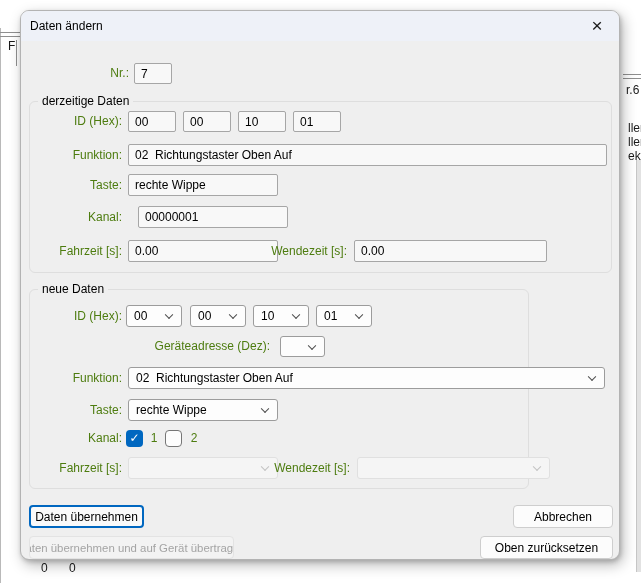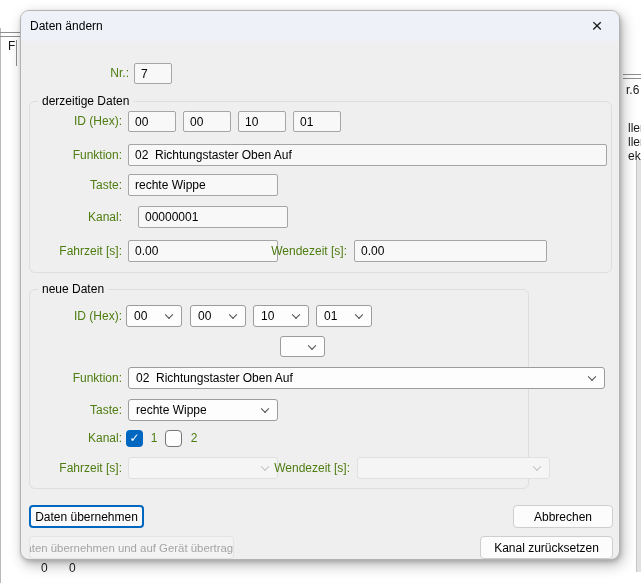--- a/index.html
+++ b/index.html
@@ -129,20 +129,21 @@
 
   <div class="group" style="left:8px; top:278px; width:500px; height:200px;">
     <div class="group-label">neue Daten</div>
 
     <div class="lbl" style="left:0; top:15px; width:92px; line-height:22px;">ID (Hex):</div>
     <div class="combo" style="left:96px;  top:15px; width:56px; height:22px;"><span>00</span><span class="chev"></span></div>
     <div class="combo" style="left:160px; top:15px; width:56px; height:22px;"><span>00</span><span class="chev"></span></div>
     <div class="combo" style="left:223px; top:15px; width:56px; height:22px;"><span>10</span><span class="chev"></span></div>
     <div class="combo" style="left:286px; top:15px; width:56px; height:22px;"><span>01</span><span class="chev"></span></div>
 
+    <div class="lbl" style="left:90px; top:46px; width:150px; line-height:21px;">Geräteadresse (Dez):</div>
     <div class="combo" style="left:250px; top:46px; width:45px; height:21px;"><span></span><span class="chev"></span></div>
 
     <div class="lbl" style="left:0; top:77px; width:92px; line-height:22px;">Funktion:</div>
     <div class="combo" style="left:98px; top:77px; width:477px; height:22px;"><span>02  Richtungstaster Oben Auf</span><span class="chev"></span></div>
 
     <div class="lbl" style="left:0; top:109px; width:92px; line-height:22px;">Taste:</div>
     <div class="combo" style="left:98px; top:109px; width:150px; height:22px;"><span>rechte Wippe</span><span class="chev"></span></div>
 
     <div class="lbl" style="left:0; top:140px; width:92px; line-height:17px;">Kanal:</div>
     <div class="checkbox checked" style="left:96px; top:140px;">✓</div>
@@ -152,15 +153,15 @@
 
     <div class="lbl" style="left:0; top:167px; width:92px; line-height:22px;">Fahrzeit [s]:</div>
     <div class="combo disabled" style="left:98px; top:167px; width:150px; height:22px;"><span></span><span class="chev"></span></div>
     <div class="lbl" style="left:200px; top:167px; width:120px; line-height:22px;">Wendezeit [s]:</div>
     <div class="combo disabled" style="left:327px; top:167px; width:193px; height:22px;"><span></span><span class="chev"></span></div>
   </div>
 
   <div class="btn default" style="left:8px; top:494px; width:115px; height:23px;">Daten übernehmen</div>
   <div class="btn" style="left:492px; top:494px; width:100px; height:23px;">Abbrechen</div>
   <div class="btn disabled" style="left:8px; top:525px; width:205px; height:23px;">Daten übernehmen und auf Gerät übertragen</div>
-  <div class="btn" style="left:459px; top:525px; width:133px; height:23px;">Kanal zurücksetzen</div>
+  <div class="btn" style="left:459px; top:525px; width:133px; height:23px;">Oben zurücksetzen</div>
 
 </div>
 
 </body></html>

